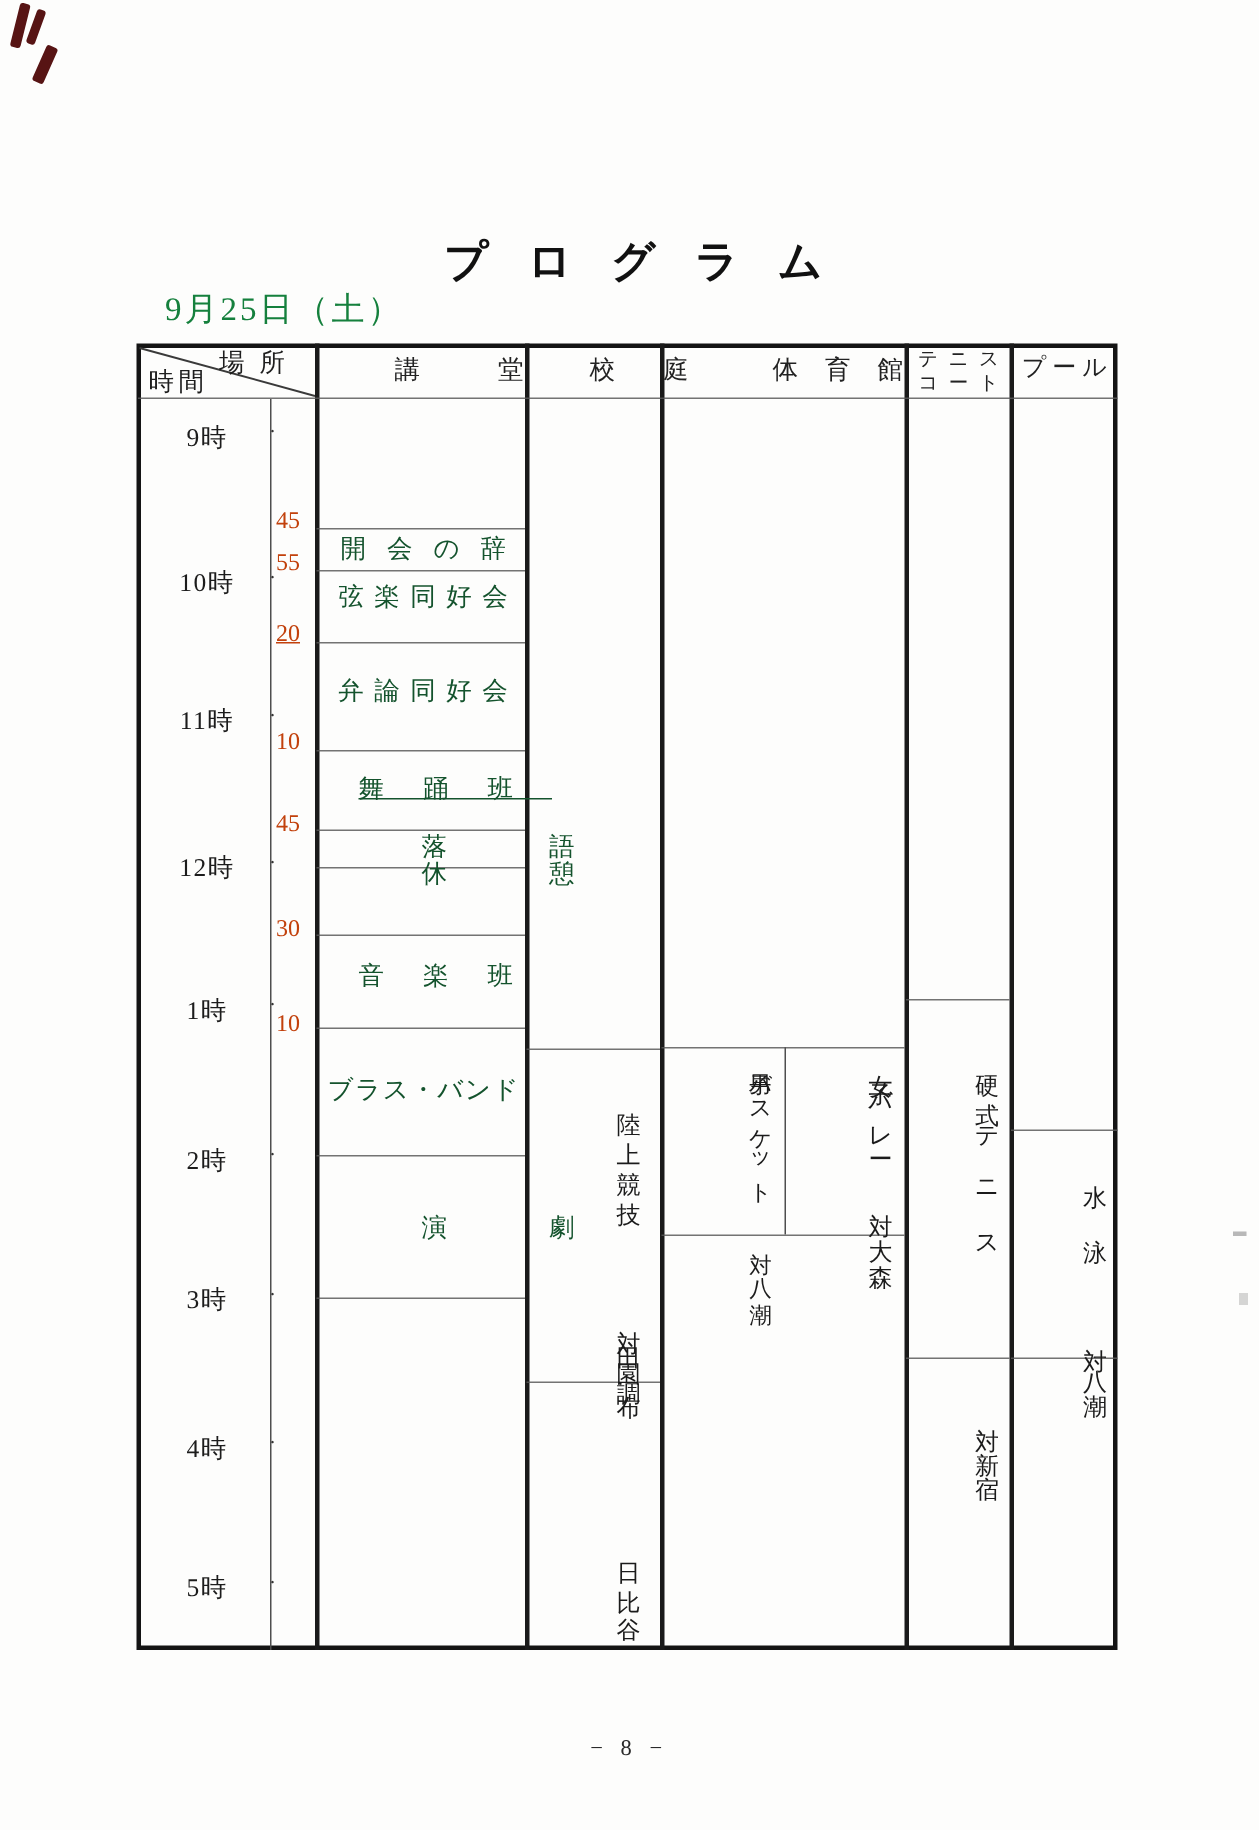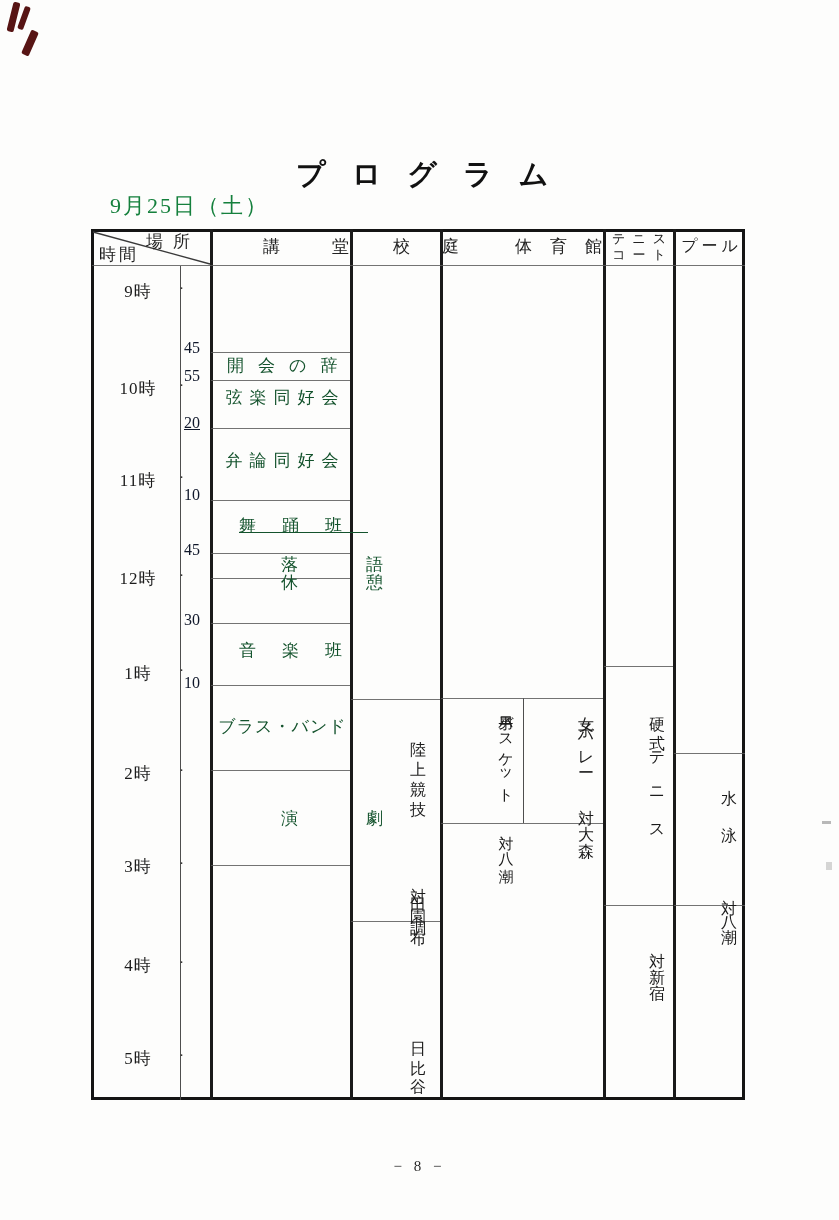--- a/index.html
+++ b/index.html
@@ -49,21 +49,21 @@
   .hour{
     position:absolute;left:98px;width:80px;height:22px;
     font-size:17px;text-align:center;letter-spacing:1px;
     color:#1c1c1c;white-space:nowrap;
   }
   .hour .tickdot{
     position:absolute;right:-7px;top:1px;font-size:14px;color:#333;
   }
   .minute{
     position:absolute;left:184px;width:26px;height:20px;
-    font-size:16px;text-align:left;color:#0f172a;
+    font-size:16px;text-align:left;color:#c2410c;
   }
   
   .event{
     position:absolute;left:213px;width:138px;height:22px;
     font-size:17px;line-height:22px;text-align:center;
     white-space:nowrap;color:#14532d;
   }
   .ls68{letter-spacing:68px;text-indent:68px;}
   .ls26{letter-spacing:26px;text-indent:26px;}
   .ls14{letter-spacing:14px;text-indent:14px;}

